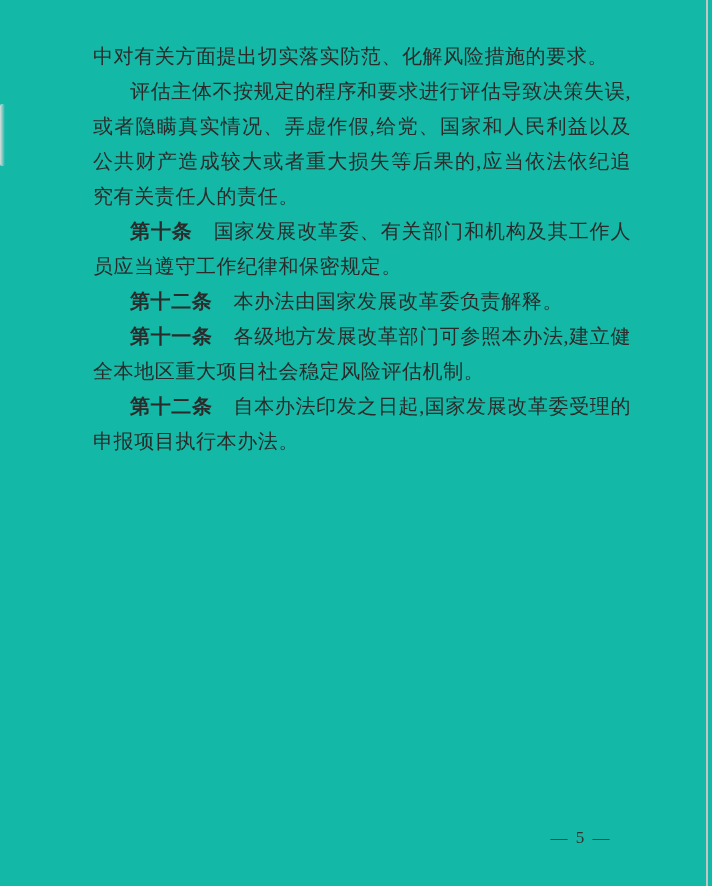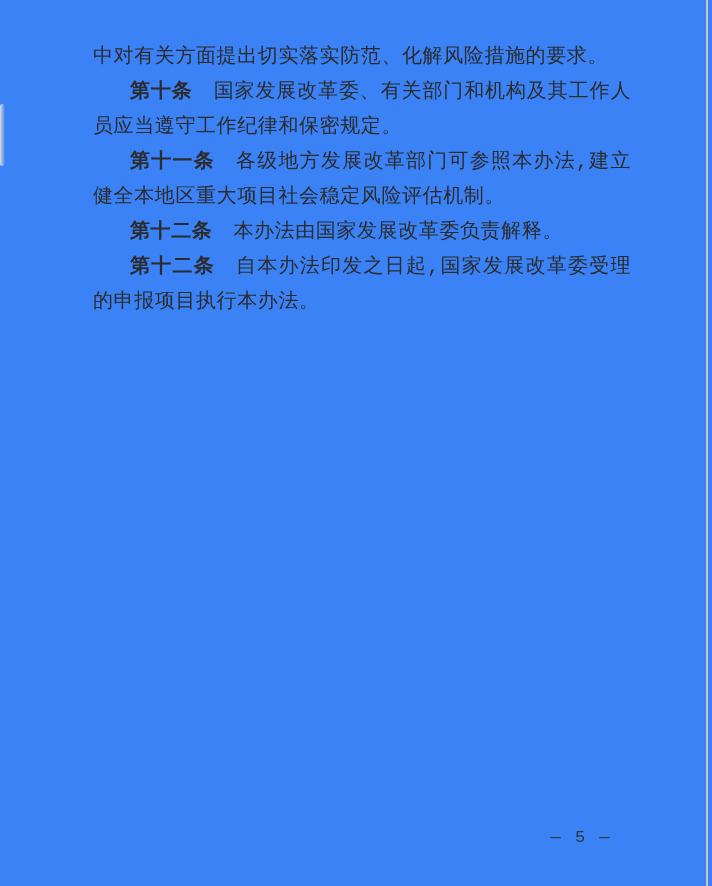--- a/index.html
+++ b/index.html
@@ -4,23 +4,23 @@
 <style>
   html, body {
     margin: 0;
     padding: 0;
     background: #ffffff;
   }
   .page {
     position: relative;
     width: 712px;
     height: 886px;
-    background: #3b82f6;
+    background: #14b8a6;
     overflow: hidden;
-    font-family: Liberation Mono, monospace;
+    font-family: Liberation Serif, serif;
     color: #2b2b2b;
   }
   
   .scan-smudge {
     position: absolute;
     left: 0;
     top: 104px;
     width: 5px;
     height: 62px;
     background: linear-gradient(to right, #dcdcdc, rgba(220,220,220,0));
@@ -75,26 +75,27 @@
 
 <div class="page">
 
   <div class="scan-smudge"></div>
 
   <div class="content">
 
     <p class="para no-indent">中对有关方面提出切实落实防范、化解风险措施的要求。</p>
 
 
+    <p class="para">评估主体不按规定的程序和要求进行评估导致决策失误,或者隐瞒真实情况、弄虚作假,给党、国家和人民利益以及公共财产造成较大或者重大损失等后果的,应当依法依纪追究有关责任人的责任。</p>
 
     <p class="para"><span class="article-label">第十条</span><span>国家发展改革委、有关部门和机构及其工作人员应当遵守工作纪律和保密规定。</span></p>
 
+    <p class="para"><span class="article-label">第十二条</span><span>本办法由国家发展改革委负责解释。</span></p>
+
     <p class="para"><span class="article-label">第十一条</span><span>各级地方发展改革部门可参照本办法,建立健全本地区重大项目社会稳定风险评估机制。</span></p>
-
-    <p class="para"><span class="article-label">第十二条</span><span>本办法由国家发展改革委负责解释。</span></p>
 
     <p class="para"><span class="article-label">第十二条</span><span>自本办法印发之日起,国家发展改革委受理的申报项目执行本办法。</span></p>
 
   </div>
 
   <div class="page-number">— 5 —</div>
 
   <div class="page-edge-line"></div>
 
 </div>

